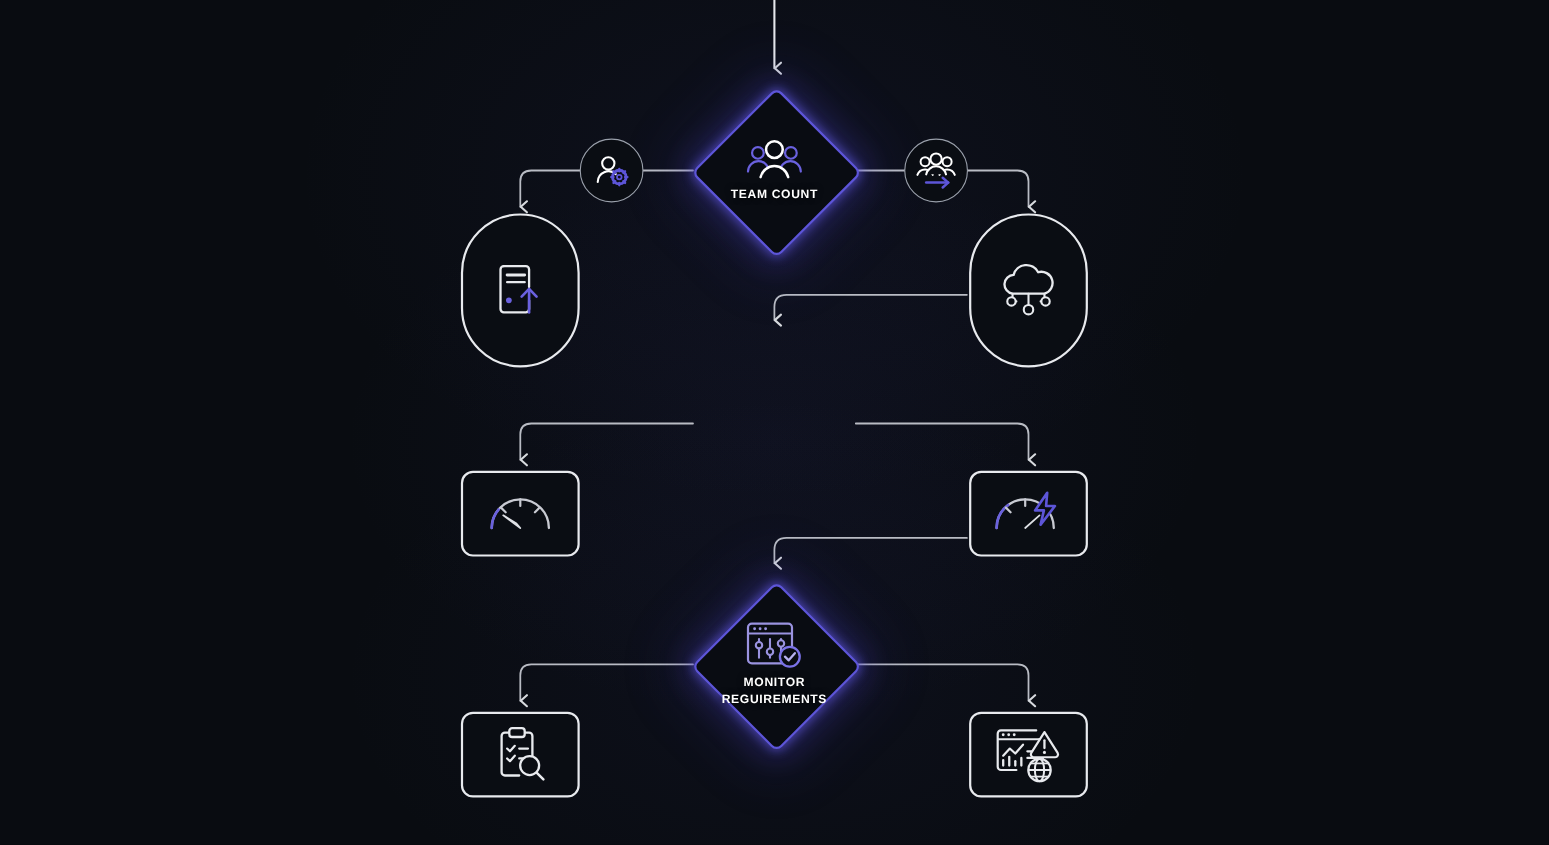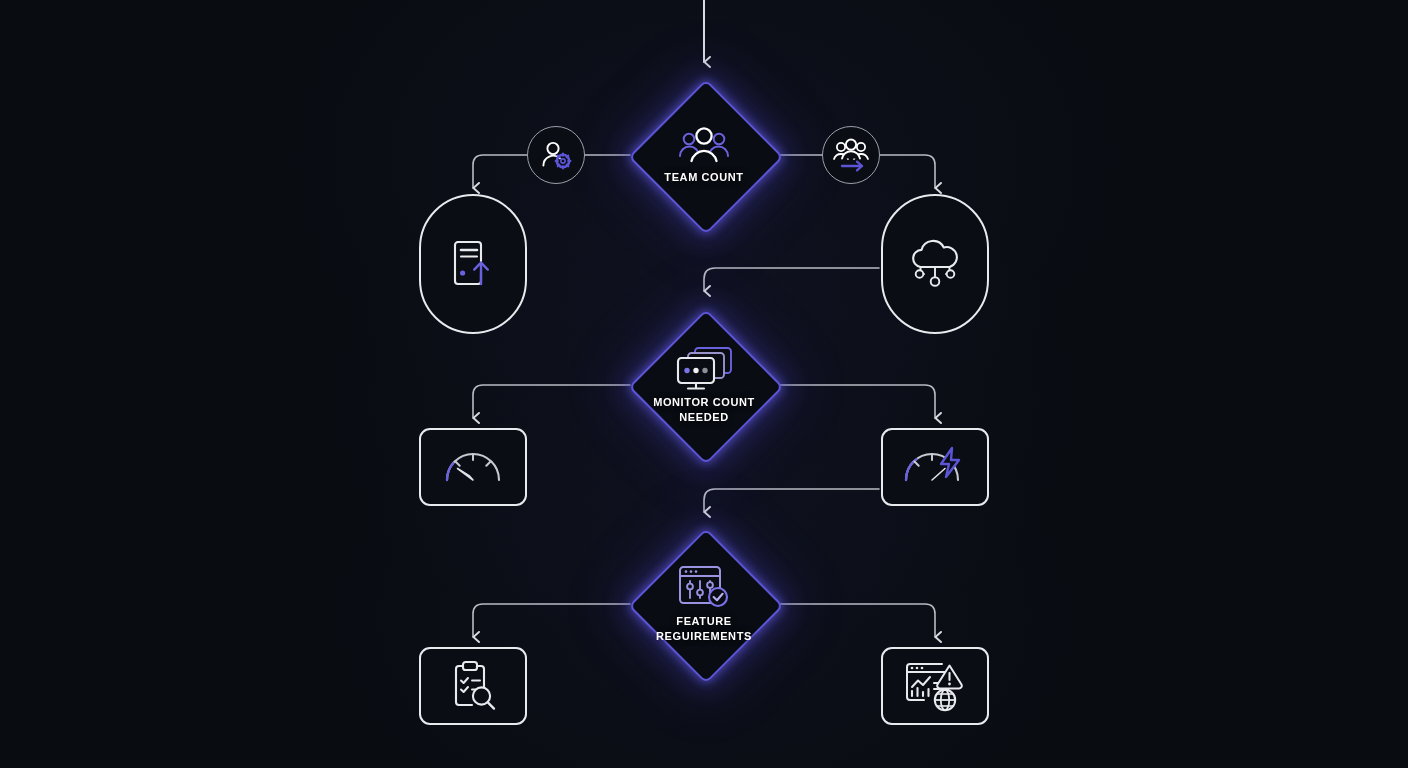--- a/index.html
+++ b/index.html
@@ -238,39 +238,20 @@
           <path d="M16.5 29 v4 a3 3 0 0 0 3 3 h0.5"></path>
           <path d="M45.5 29 v4 a3 3 0 0 1 -3 3 h-0.5"></path>
         </g>
         <circle cx="31" cy="43.5" r="4.3" fill="#0a0d13" stroke="#e8eaee" stroke-width="1.9"></circle>
         <circle cx="15.5" cy="36" r="3.8" fill="#0a0d13" stroke="#e8eaee" stroke-width="1.9"></circle>
         <circle cx="46.5" cy="36" r="3.8" fill="#0a0d13" stroke="#e8eaee" stroke-width="1.9"></circle>
       </svg>
     </span>
   </div>
 
-  <div class="node diamond" style="left:629px; top:310px; width:150px; height:150px;">
-    <div class="dshape"></div>
-    <div class="dinner">
-      <span>
-        <svg width="62" height="46" viewBox="0 0 62 46">
-          <rect x="22" y="3" width="36" height="25" rx="3.5" fill="none" stroke="#6a61de" stroke-width="1.9"></rect>
-          <rect x="15" y="8" width="36" height="25" rx="3.5" fill="#090c12" stroke="#9a93c9" stroke-width="1.9"></rect>
-          <rect x="5" y="13" width="36" height="25" rx="3.5" fill="#090c12" stroke="#e8eaee" stroke-width="2.1"></rect>
-          <circle cx="14" cy="25.5" r="2.7" fill="#7b73e8"></circle>
-          <circle cx="23" cy="25.5" r="2.7" fill="#f0f1f5"></circle>
-          <circle cx="32" cy="25.5" r="2.7" fill="#8c8f98"></circle>
-          <line x1="23" y1="38" x2="23" y2="43" stroke="#e8eaee" stroke-width="2.1" stroke-linecap="round"></line>
-          <line x1="15" y1="43.5" x2="31" y2="43.5" stroke="#e8eaee" stroke-width="2.1" stroke-linecap="round"></line>
-        </svg>
-      </span>
-      <div class="dlabel">MONITOR COUNT
-NEEDED</div>
-    </div>
-  </div>
 
   <div class="node rbox" style="left:419px; top:428px;">
     <span>
       <svg width="62" height="44" viewBox="0 0 62 44">
         <path d="M5 35 a26 26 0 0 1 52 0" fill="none" stroke="#c8cad2" stroke-width="2.1" stroke-linecap="round"></path>
         <path d="M5 35 a26 26 0 0 1 6.2 -16.8" fill="none" stroke="#6a61de" stroke-width="2.4" stroke-linecap="round"></path>
         <g stroke="#c8cad2" stroke-width="2" stroke-linecap="round">
           <line x1="31" y1="9" x2="31" y2="15"></line>
           <line x1="13.5" y1="16.5" x2="17.7" y2="20.7"></line>
           <line x1="48.5" y1="16.5" x2="44.3" y2="20.7"></line>
@@ -310,21 +291,21 @@
             <line x1="24" y1="17" x2="24" y2="34"></line>
             <line x1="34" y1="17" x2="34" y2="34"></line>
           </g>
           <circle cx="14" cy="22.5" r="2.9" fill="#090c12" stroke="#9a93e0" stroke-width="1.9"></circle>
           <circle cx="24" cy="28.5" r="2.9" fill="#090c12" stroke="#9a93e0" stroke-width="1.9"></circle>
           <circle cx="34" cy="21" r="2.9" fill="#090c12" stroke="#9a93e0" stroke-width="1.9"></circle>
           <circle cx="42" cy="33" r="9" fill="#090c12" stroke="#7b73e8" stroke-width="2.1"></circle>
           <path d="M37.6 33 L41 36.3 L46.6 29.8" fill="none" stroke="#b6b1ef" stroke-width="2.1" stroke-linecap="round" stroke-linejoin="round"></path>
         </svg>
       </span>
-      <div class="dlabel">FEATURE
+      <div class="dlabel">MONITOR
 REGUIREMENTS</div>
     </div>
   </div>
 
   <div class="node rbox" style="left:419px; top:647px;">
     <span>
       <svg width="54" height="52" viewBox="0 0 54 52">
         <path d="M17 6 h-4 a3 3 0 0 0 -3 3 v33 a3 3 0 0 0 3 3 h13" fill="none" stroke="#e8eaee" stroke-width="2.1" stroke-linecap="round"></path>
         <path d="M31 6 h4 a3 3 0 0 1 3 3 v20" fill="none" stroke="#e8eaee" stroke-width="2.1" stroke-linecap="round"></path>
         <rect x="17" y="2" width="14" height="8" rx="2.6" fill="#0a0d13" stroke="#e8eaee" stroke-width="2.1"></rect>

